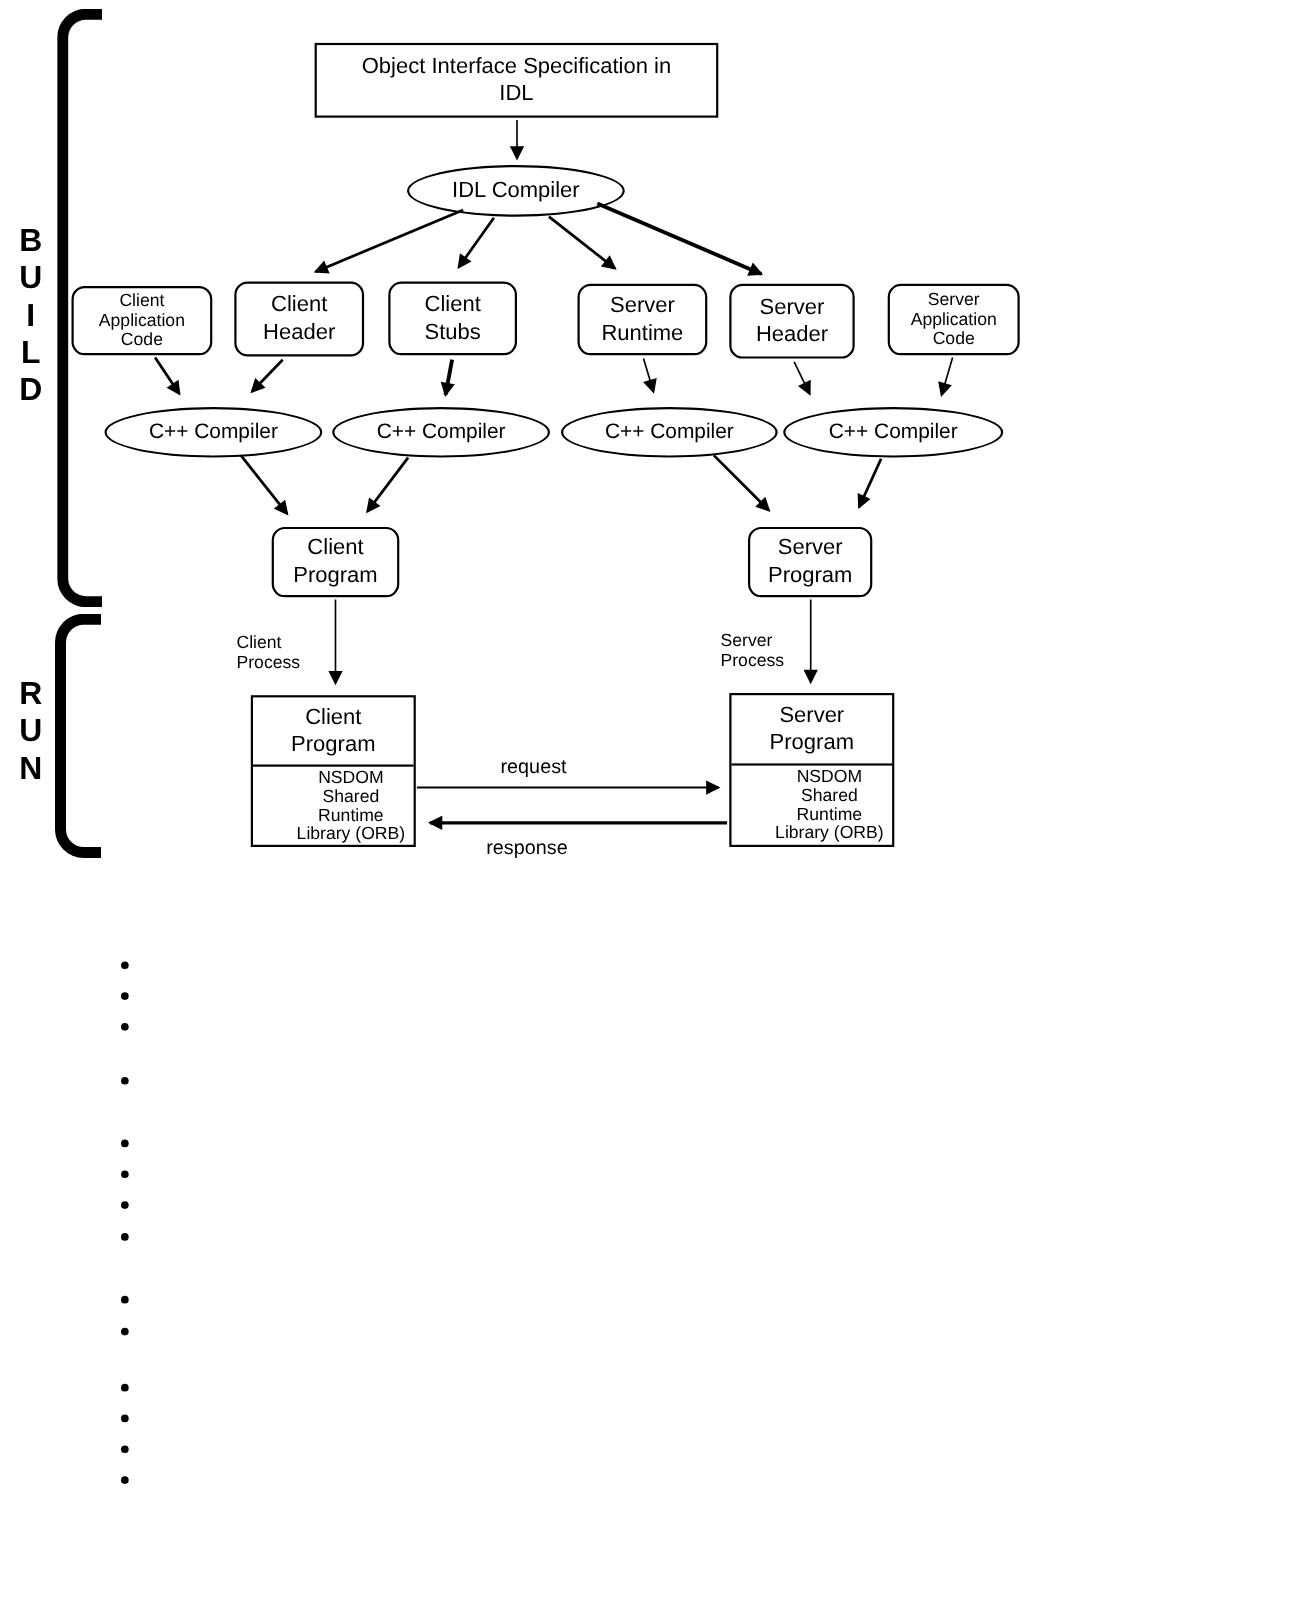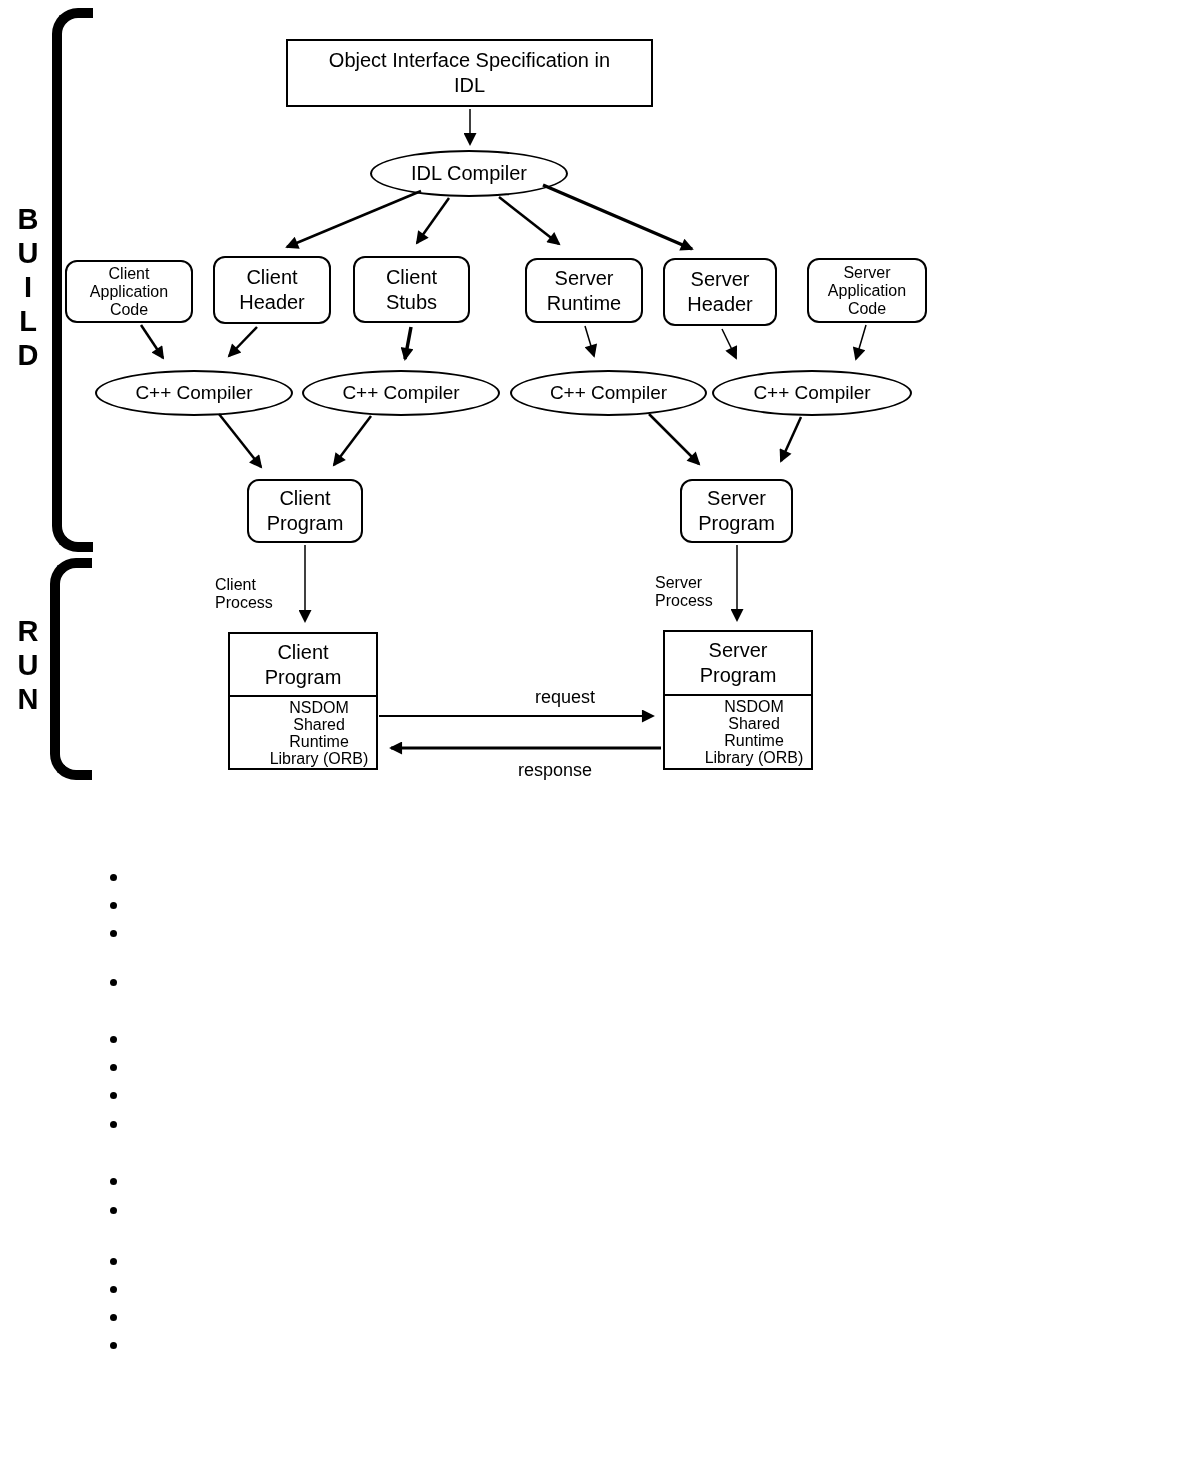--- a/index.html
+++ b/index.html
@@ -27,21 +27,21 @@
   .node span { display:block; }
 
   
   .runtime { padding:0; justify-content:stretch; align-items:stretch; }
   .rt-top { border-bottom:2px solid #000; display:flex; flex-direction:column;
             align-items:center; justify-content:center; font-size:20px; line-height:25px; }
   .rt-bottom { flex:1; display:flex; flex-direction:column; align-items:center;
                justify-content:center; font-size:16px; line-height:17px;margin-left:32px; }
 
   .plabel { position:absolute; font-size:16px; line-height:17.5px; }
-  .alabel { position:absolute; font-size:18px; text-align:right; }
+  .alabel { position:absolute; font-size:18px; text-align:left; }
 
   svg.arrows { position:absolute; left:0; top:0; pointer-events:none; }
   svg.arrows line { stroke:#000; }
 
   .dot { position:absolute; left:110px; width:7px; height:7px;
          background:#000; border-radius:50%; }
 </style>
 </head>
 <body>
 

